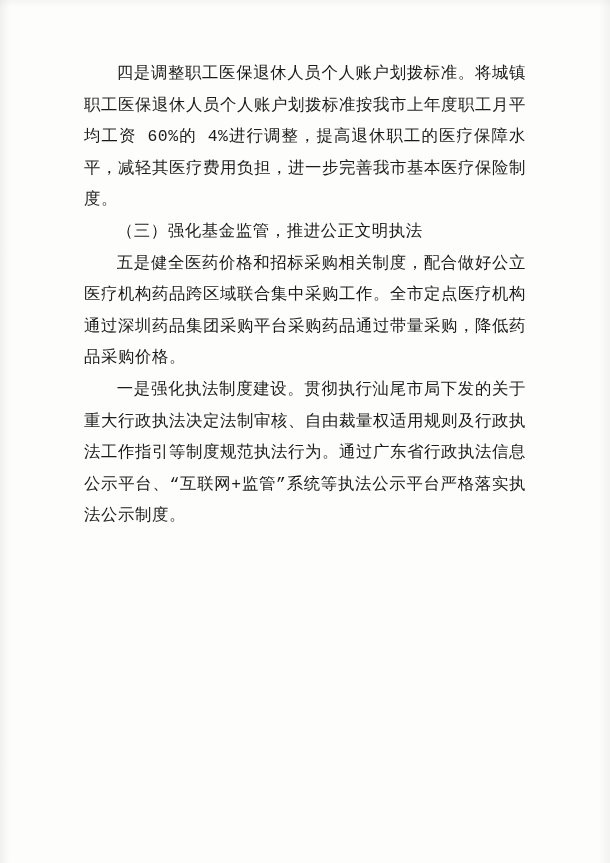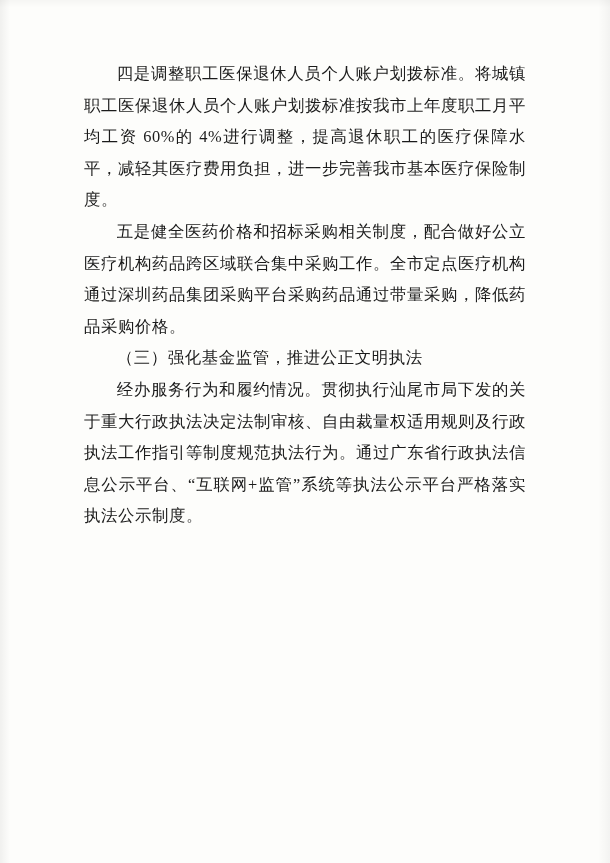--- a/index.html
+++ b/index.html
@@ -37,26 +37,26 @@
   }
   p.para {
     margin: 0 0 0 0;
     font-size: 16.4px;
     line-height: 31.6px;
     color: #1b1b1b;
     text-align: justify;
     text-justify: inter-ideograph;
     text-indent: 2em;
     letter-spacing: 0.6px;
-    font-family: Liberation Serif, serif;
+    font-family: Liberation Mono, monospace;
   }
 </style>
 </head>
 <body>
 
 <div class="page">
   <div class="content">
     <p class="para">四是调整职工医保退休人员个人账户划拨标准。将城镇职工医保退休人员个人账户划拨标准按我市上年度职工月平均工资 60%的 4%进行调整，提高退休职工的医疗保障水平，减轻其医疗费用负担，进一步完善我市基本医疗保险制度。</p>
+    <p class="para">（三）强化基金监管，推进公正文明执法</p>
     <p class="para">五是健全医药价格和招标采购相关制度，配合做好公立医疗机构药品跨区域联合集中采购工作。全市定点医疗机构通过深圳药品集团采购平台采购药品通过带量采购，降低药品采购价格。</p>
-    <p class="para">（三）强化基金监管，推进公正文明执法</p>
-    <p class="para">经办服务行为和履约情况。贯彻执行汕尾市局下发的关于重大行政执法决定法制审核、自由裁量权适用规则及行政执法工作指引等制度规范执法行为。通过广东省行政执法信息公示平台、“互联网+监管”系统等执法公示平台严格落实执法公示制度。</p>
+    <p class="para">一是强化执法制度建设。贯彻执行汕尾市局下发的关于重大行政执法决定法制审核、自由裁量权适用规则及行政执法工作指引等制度规范执法行为。通过广东省行政执法信息公示平台、“互联网+监管”系统等执法公示平台严格落实执法公示制度。</p>
   </div>
 </div>
 
 </body></html>

